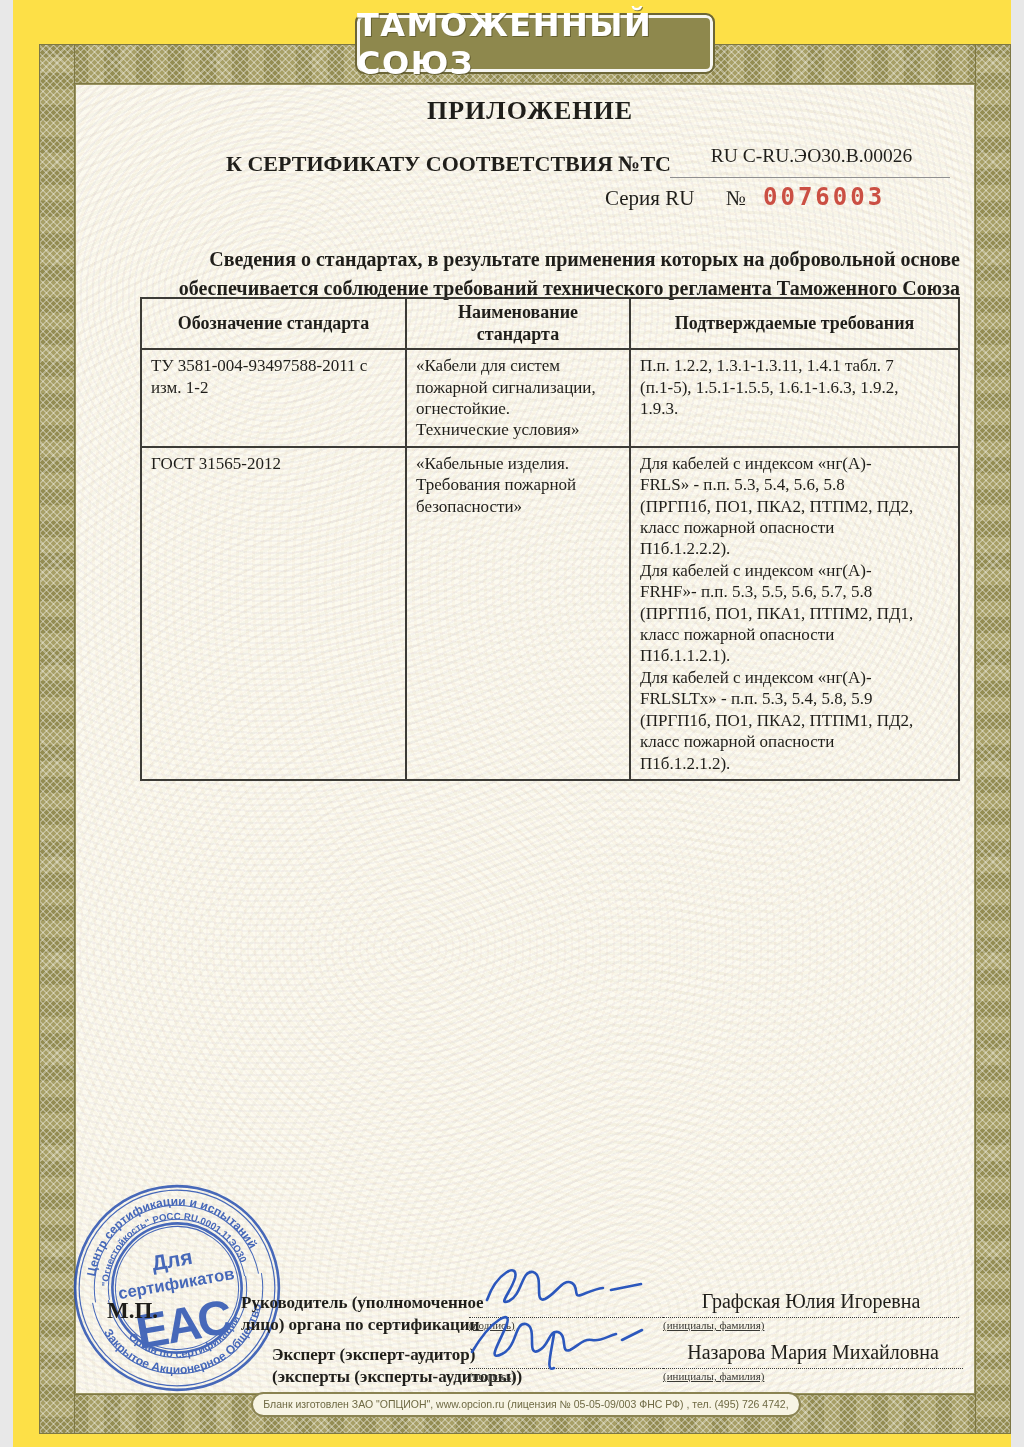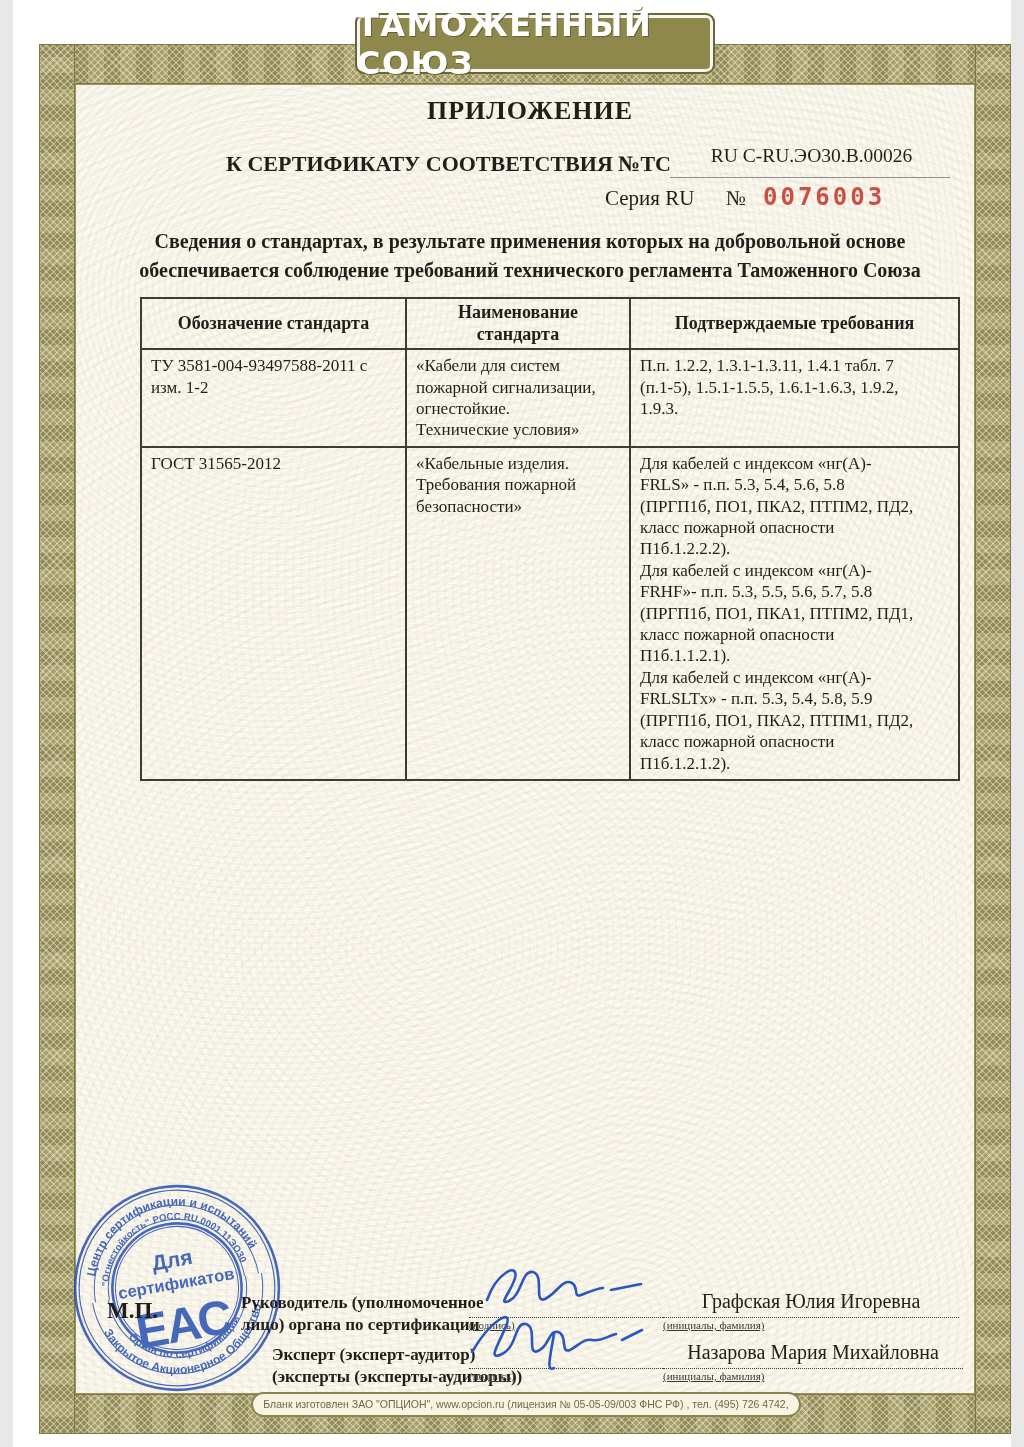--- a/index.html
+++ b/index.html
@@ -1,16 +1,16 @@
 <!DOCTYPE html>
 <html><head>
 <meta charset="utf-8">
 <style>
   html,body{margin:0;padding:0;background:#e8e8e8;}
-  .page{position:relative;width:998px;height:1447px;background:#ffffff;margin:0 auto;
+  .page{position:relative;width:998px;height:1447px;background:#fde047;margin:0 auto;
         font-family:"Liberation Serif","DejaVu Serif",serif;color:#1f1e1a;overflow:hidden;}
 
   
   .band{position:absolute;box-sizing:border-box;border:1px solid #7d7744;}
   .band-h{background:
       repeating-linear-gradient(45deg, rgba(255,255,255,.32) 0 1.5px, rgba(255,255,255,0) 1.5px 5px),
       repeating-linear-gradient(-45deg, rgba(255,255,255,.32) 0 1.5px, rgba(255,255,255,0) 1.5px 5px),
       repeating-linear-gradient(90deg,#938c52 0 16px,#a79f66 16px 32px);}
   .band-v{background:
       repeating-linear-gradient(45deg, rgba(255,255,255,.32) 0 1.5px, rgba(255,255,255,0) 1.5px 5px),
@@ -44,21 +44,21 @@
 
   .title{left:262px;top:96px;width:510px;text-align:center;font-size:26px;font-weight:bold;letter-spacing:1px;}
   .subtitle{left:213px;top:151px;font-size:22px;font-weight:bold;}
   .certnum{left:660px;top:145px;width:277px;text-align:center;font-size:19.5px;font-weight:normal;}
   .certline{left:657px;top:177px;width:280px;border-top:1.5px solid #8f8f8f;}
   .series{left:592px;top:186px;font-size:21px;}
   .numsign{left:713px;top:186px;font-size:21px;}
   .serialred{left:750px;top:183px;font-family:"DejaVu Sans Mono",monospace;font-weight:bold;
     font-size:24px;letter-spacing:3px;color:#cb4f43;}
 
-  .intro{left:87px;top:227px;width:860px;text-align:center;font-size:20px;font-weight:bold;line-height:1.45;}
+  .intro{left:87px;top:245px;width:860px;text-align:right;font-size:20px;font-weight:bold;line-height:1.45;}
 
   
   .stable{left:127px;top:297px;width:818px;}
   table.std{border-collapse:collapse;table-layout:fixed;width:818px;}
   table.std th, table.std td{border:2px solid #3c3b36;box-sizing:border-box;}
   table.std th{font-size:18px;font-weight:bold;text-align:center;vertical-align:middle;
     line-height:1.2;padding:3px 4px;height:46px;}
   table.std td{font-size:17px;vertical-align:top;line-height:1.26;padding:5px 9px;}
   .c1{width:265px;} .c2{width:224px;} .c3{width:329px;}
   tr.r1 td{height:94px;} tr.r2 td{height:320px;}

